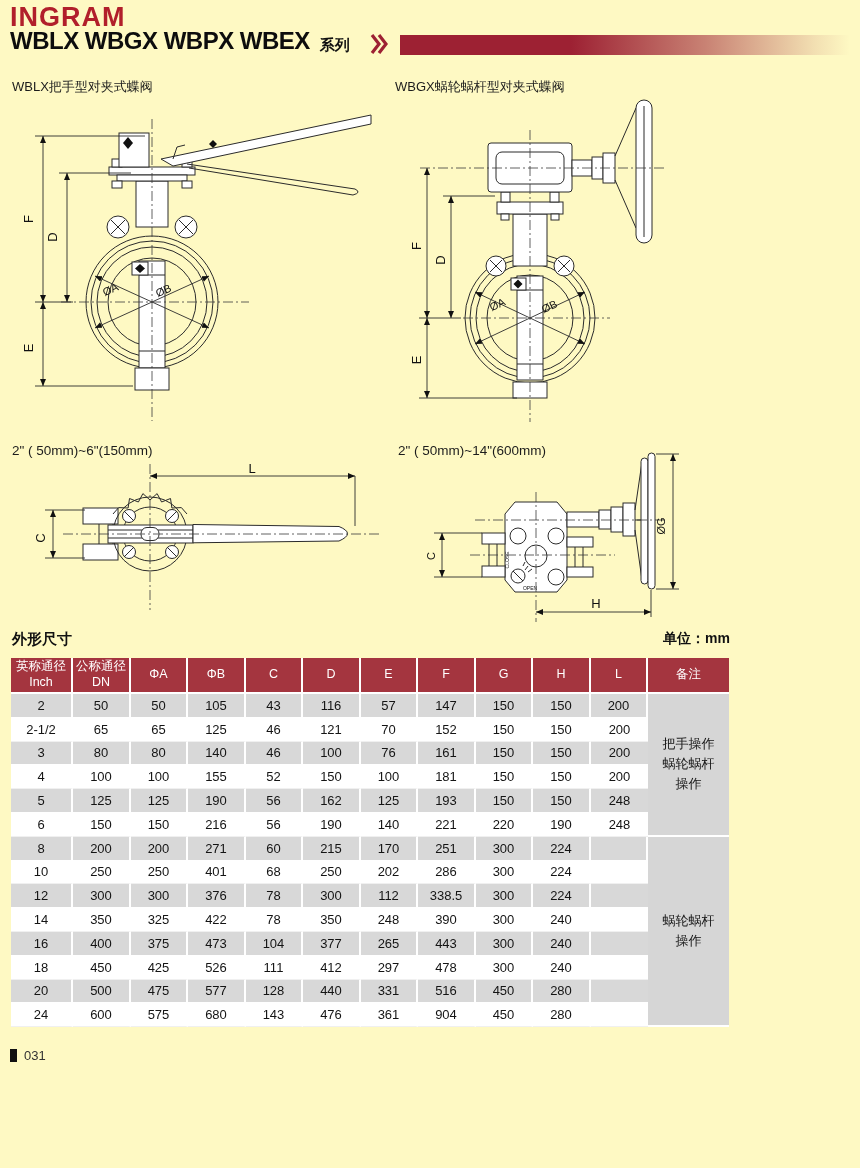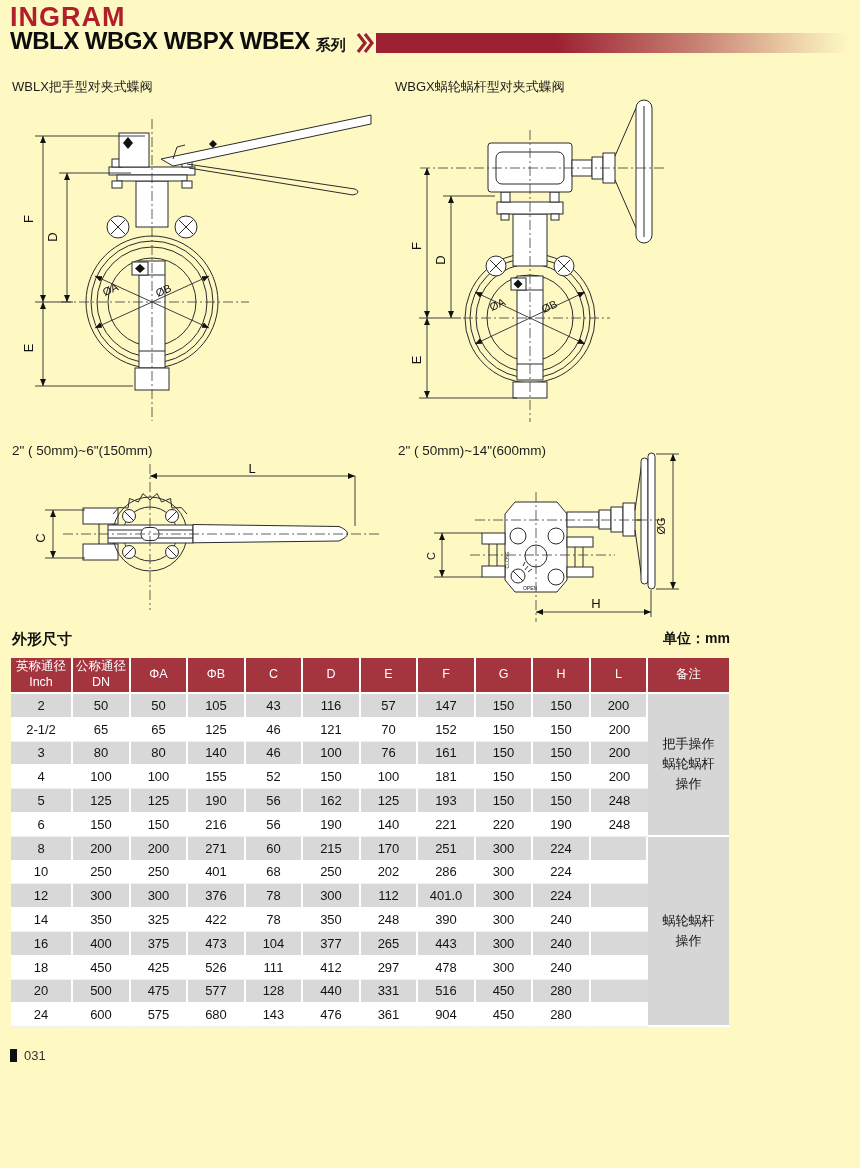--- a/index.html
+++ b/index.html
@@ -8,24 +8,24 @@
     position:relative;width:860px;height:1168px;background:#fef9c3;
     margin:0 auto;overflow:hidden;
     font-family:"Liberation Sans","DejaVu Sans",sans-serif;color:#111;
   }
   .logo{
     position:absolute;left:10px;top:2px;
     font-size:27px;font-weight:900;letter-spacing:1px;color:#b11f2b;
   }
   .series-row{
     position:absolute;left:10px;top:27px;width:840px;height:28px;
-    display:flex;align-items:center;
+    display:flex;align-items:flex-end;gap:10px;
   }
   .series-title{font-size:24px;font-weight:900;letter-spacing:-0.5px;color:#0d0d0d;white-space:nowrap;}
-  .series-suffix{font-size:15px;font-weight:700;margin-left:6px;margin-top:8px;white-space:nowrap;}
+  .series-suffix{font-size:15px;font-weight:700;margin-top:8px;white-space:nowrap;}
   .chevron{margin-left:10px;margin-top:4px;flex:0 0 auto;}
   .banner{flex:1 1 auto;height:20px;margin-left:2px;margin-top:4px;
     background:linear-gradient(to right,#9d2133 0%,#9d2133 38%,rgba(157,33,51,0.55) 68%,rgba(157,33,51,0.12) 92%,rgba(157,33,51,0) 100%);}
   .drawing-label{position:absolute;font-size:13px;color:#1c1c1c;}
   .lbl-left{left:12px;top:78px;}
   .lbl-right{left:395px;top:78px;}
   .range-left{left:12px;top:443px;font-size:13.5px;}
   .range-right{left:398px;top:443px;font-size:13.5px;}
   .drawing{position:absolute;}
   .d1{left:15px;top:103px;}
@@ -441,21 +441,21 @@
           <td></td>
         </tr>
         <tr class="row-gray">
           <td>12</td>
           <td>300</td>
           <td>300</td>
           <td>376</td>
           <td>78</td>
           <td>300</td>
           <td>112</td>
-          <td>401.0</td>
+          <td>338.5</td>
           <td>300</td>
           <td>224</td>
           <td></td>
         </tr>
         <tr class="row-white">
           <td>14</td>
           <td>350</td>
           <td>325</td>
           <td>422</td>
           <td>78</td>

